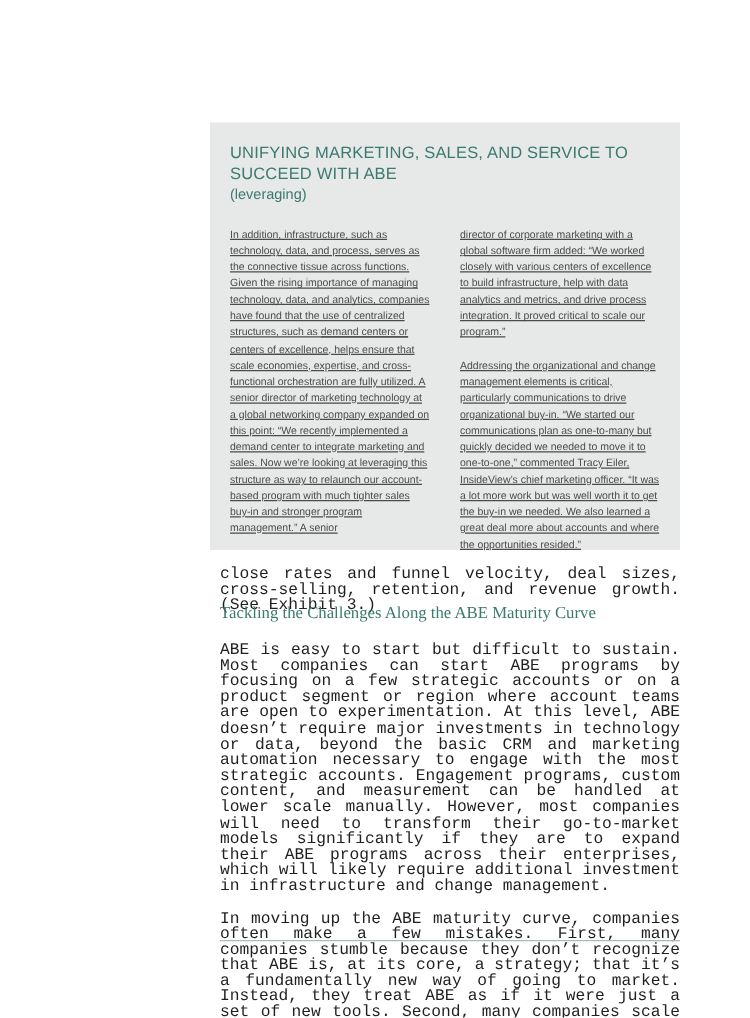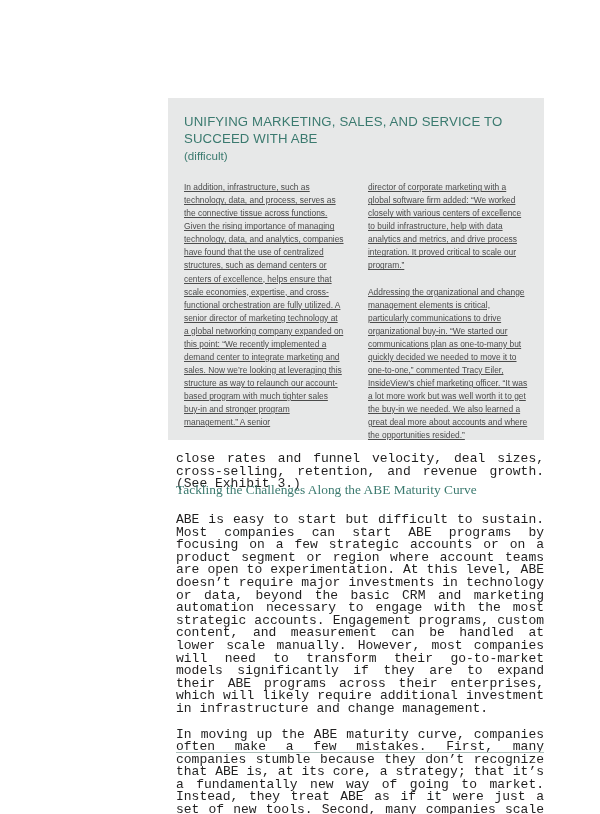--- a/index.html
+++ b/index.html
@@ -139,21 +139,21 @@
     text-transform: lowercase;
   }
 </style>
 </head>
 <body>
 
 <div class="page">
 
   <section class="callout">
     <h2 class="callout-title">UNIFYING MARKETING, SALES, AND SERVICE TO SUCCEED WITH ABE</h2>
-    <div class="callout-title-cont">(difficult)</div>
+    <div class="callout-title-cont">(leveraging)</div>
 
     <div class="callout-cols">
       <div class="callout-col">
         <p><span>In addition, infrastructure, such as technology, data, and process, serves as the connective tissue across functions. Given the rising importance of managing technology, data, and analytics, companies have found that the use of centralized structures, such as </span><a class="callout-link" href="#">demand centers or centers of excellence</a><span>, helps ensure that scale economies, expertise, and cross-functional orchestration are fully utilized. A senior director of marketing technology at a global networking company expanded on this point: “We recently implemented a demand center to integrate marketing and sales. Now we’re looking at leveraging this structure as way to relaunch our account-based program with much tighter sales buy-in and stronger program management.” A senior</span></p>
       </div>
 
       <div class="callout-col">
         <p>director of corporate marketing with a global software firm added: “We worked closely with various centers of excellence to build infrastructure, help with data analytics and metrics, and drive process integration. It proved critical to scale our program.”</p>
         <p>Addressing the organizational and change management elements is critical, particularly communications to drive organizational buy-in. “We started our communications plan as one-to-many but quickly decided we needed to move it to one-to-one,” commented Tracy Eiler, InsideView’s chief marketing officer. “It was a lot more work but was well worth it to get the buy-in we needed. We also learned a great deal more about accounts and where the opportunities resided.”</p>
       </div>

